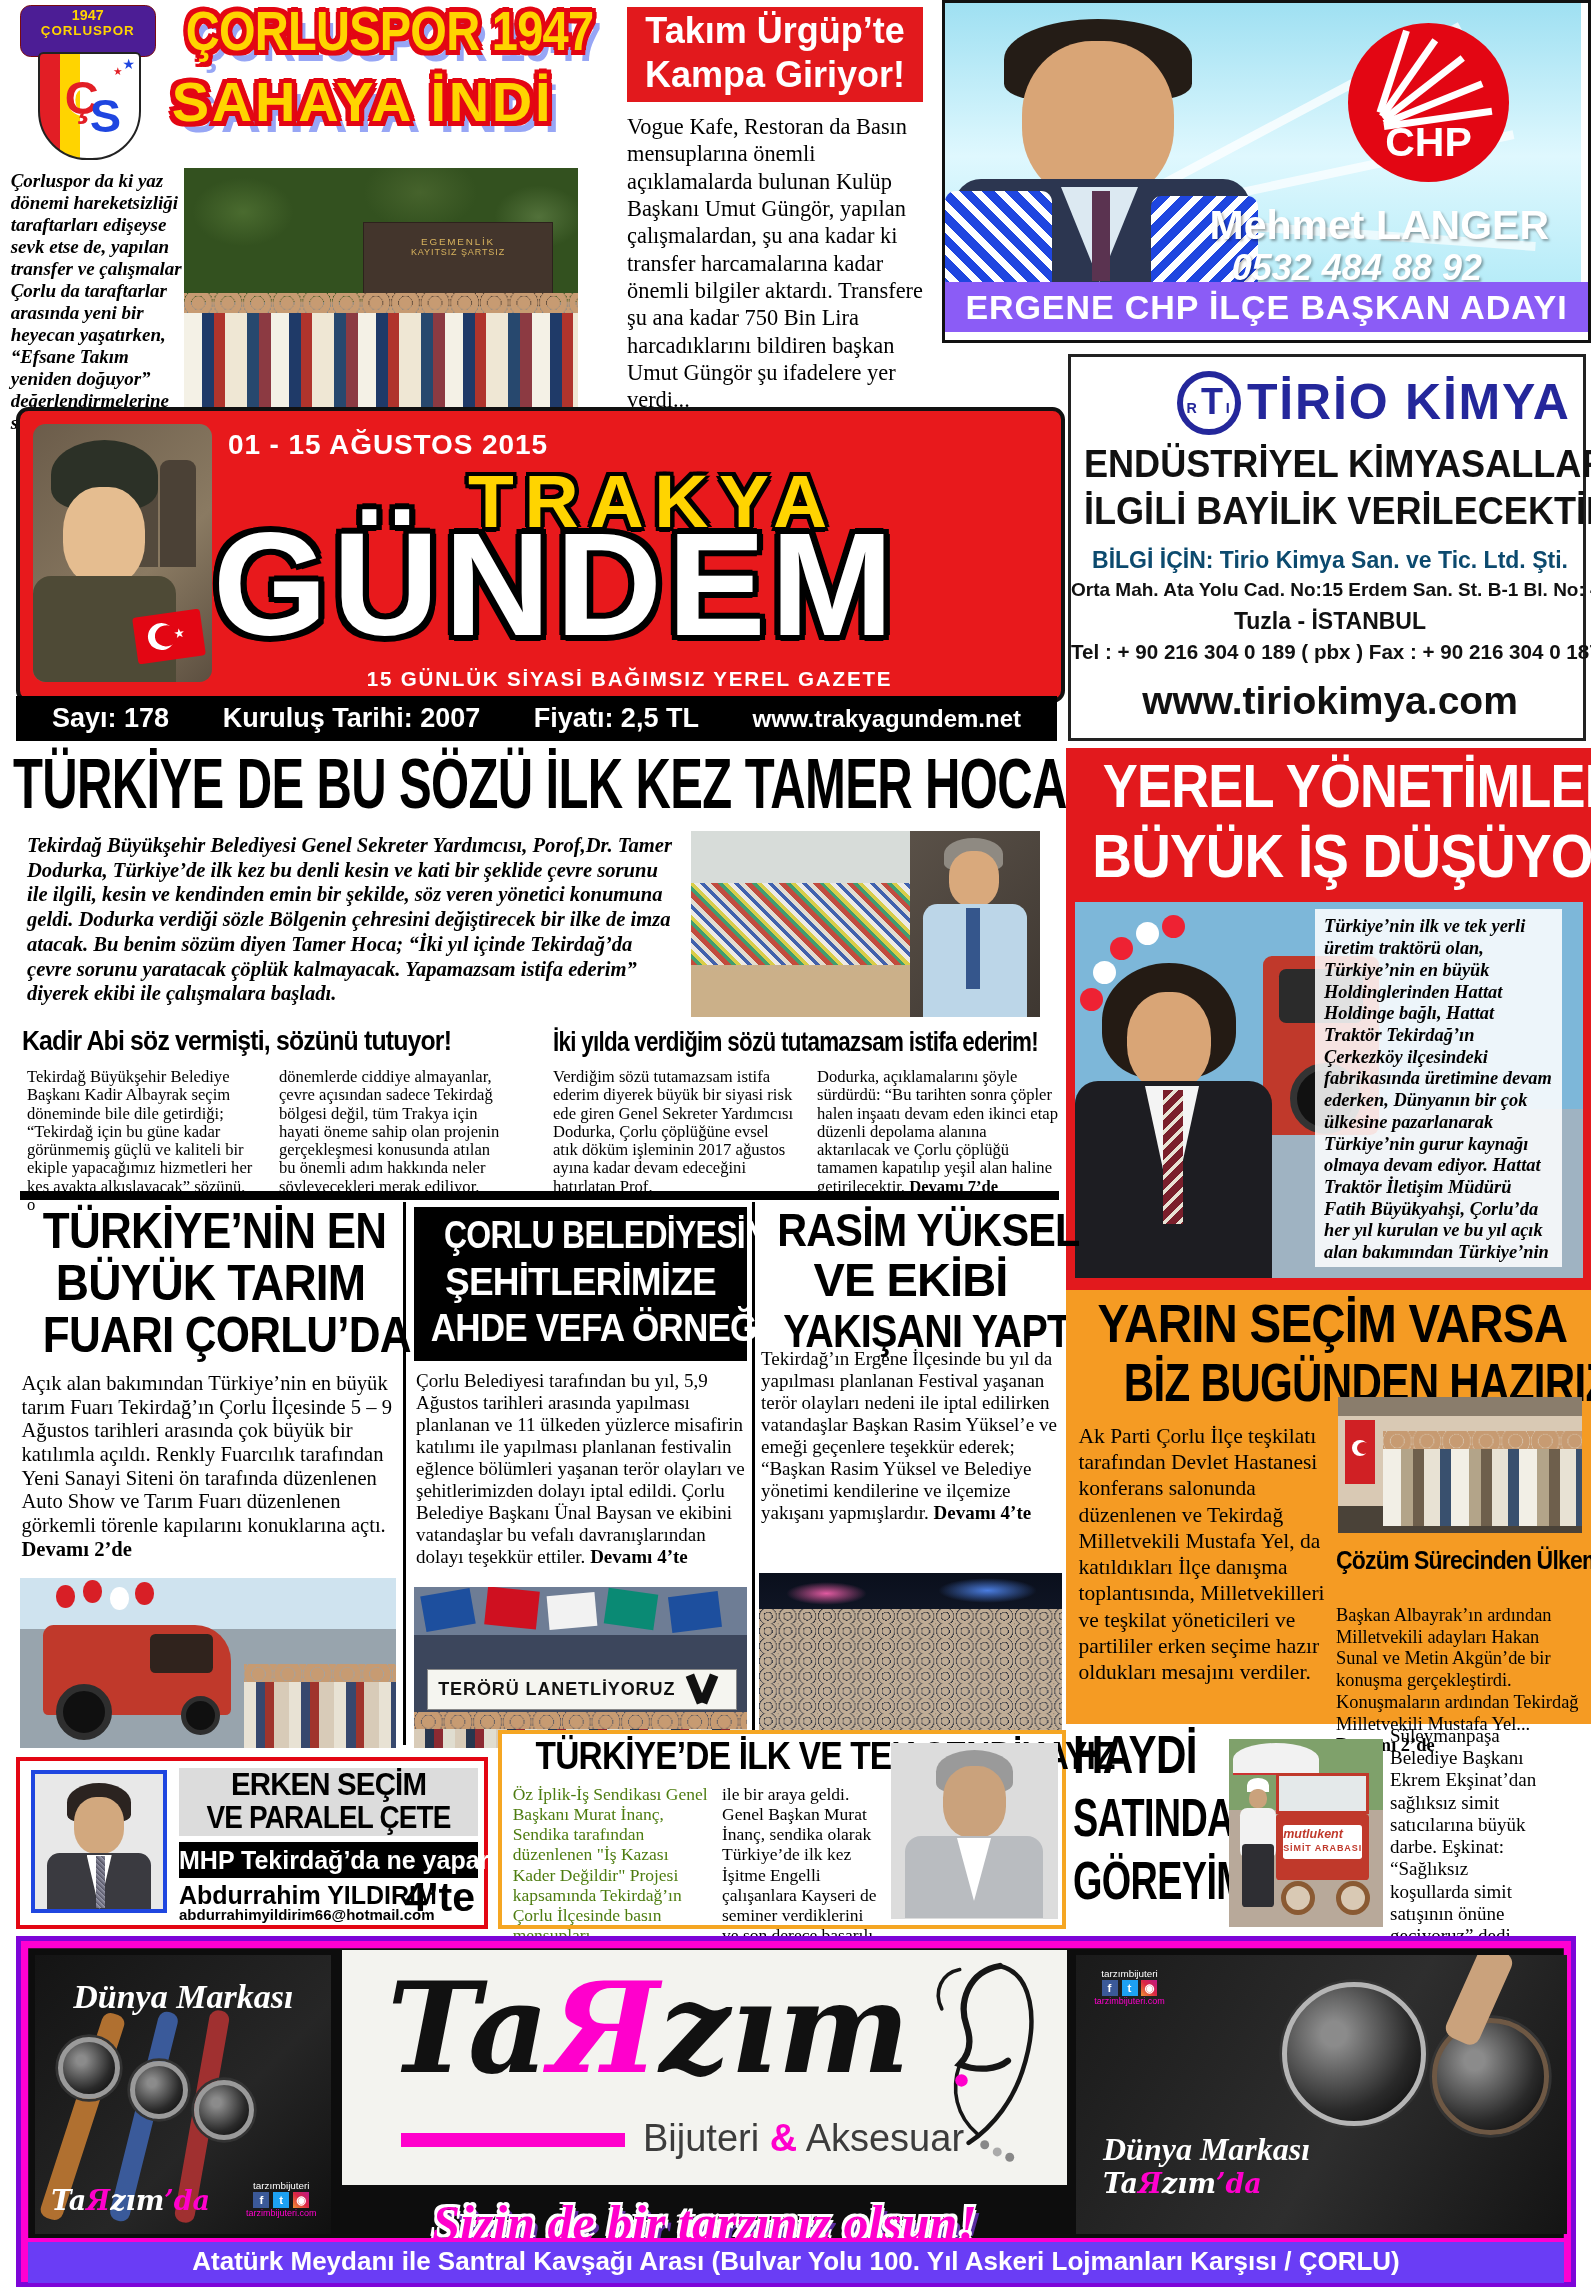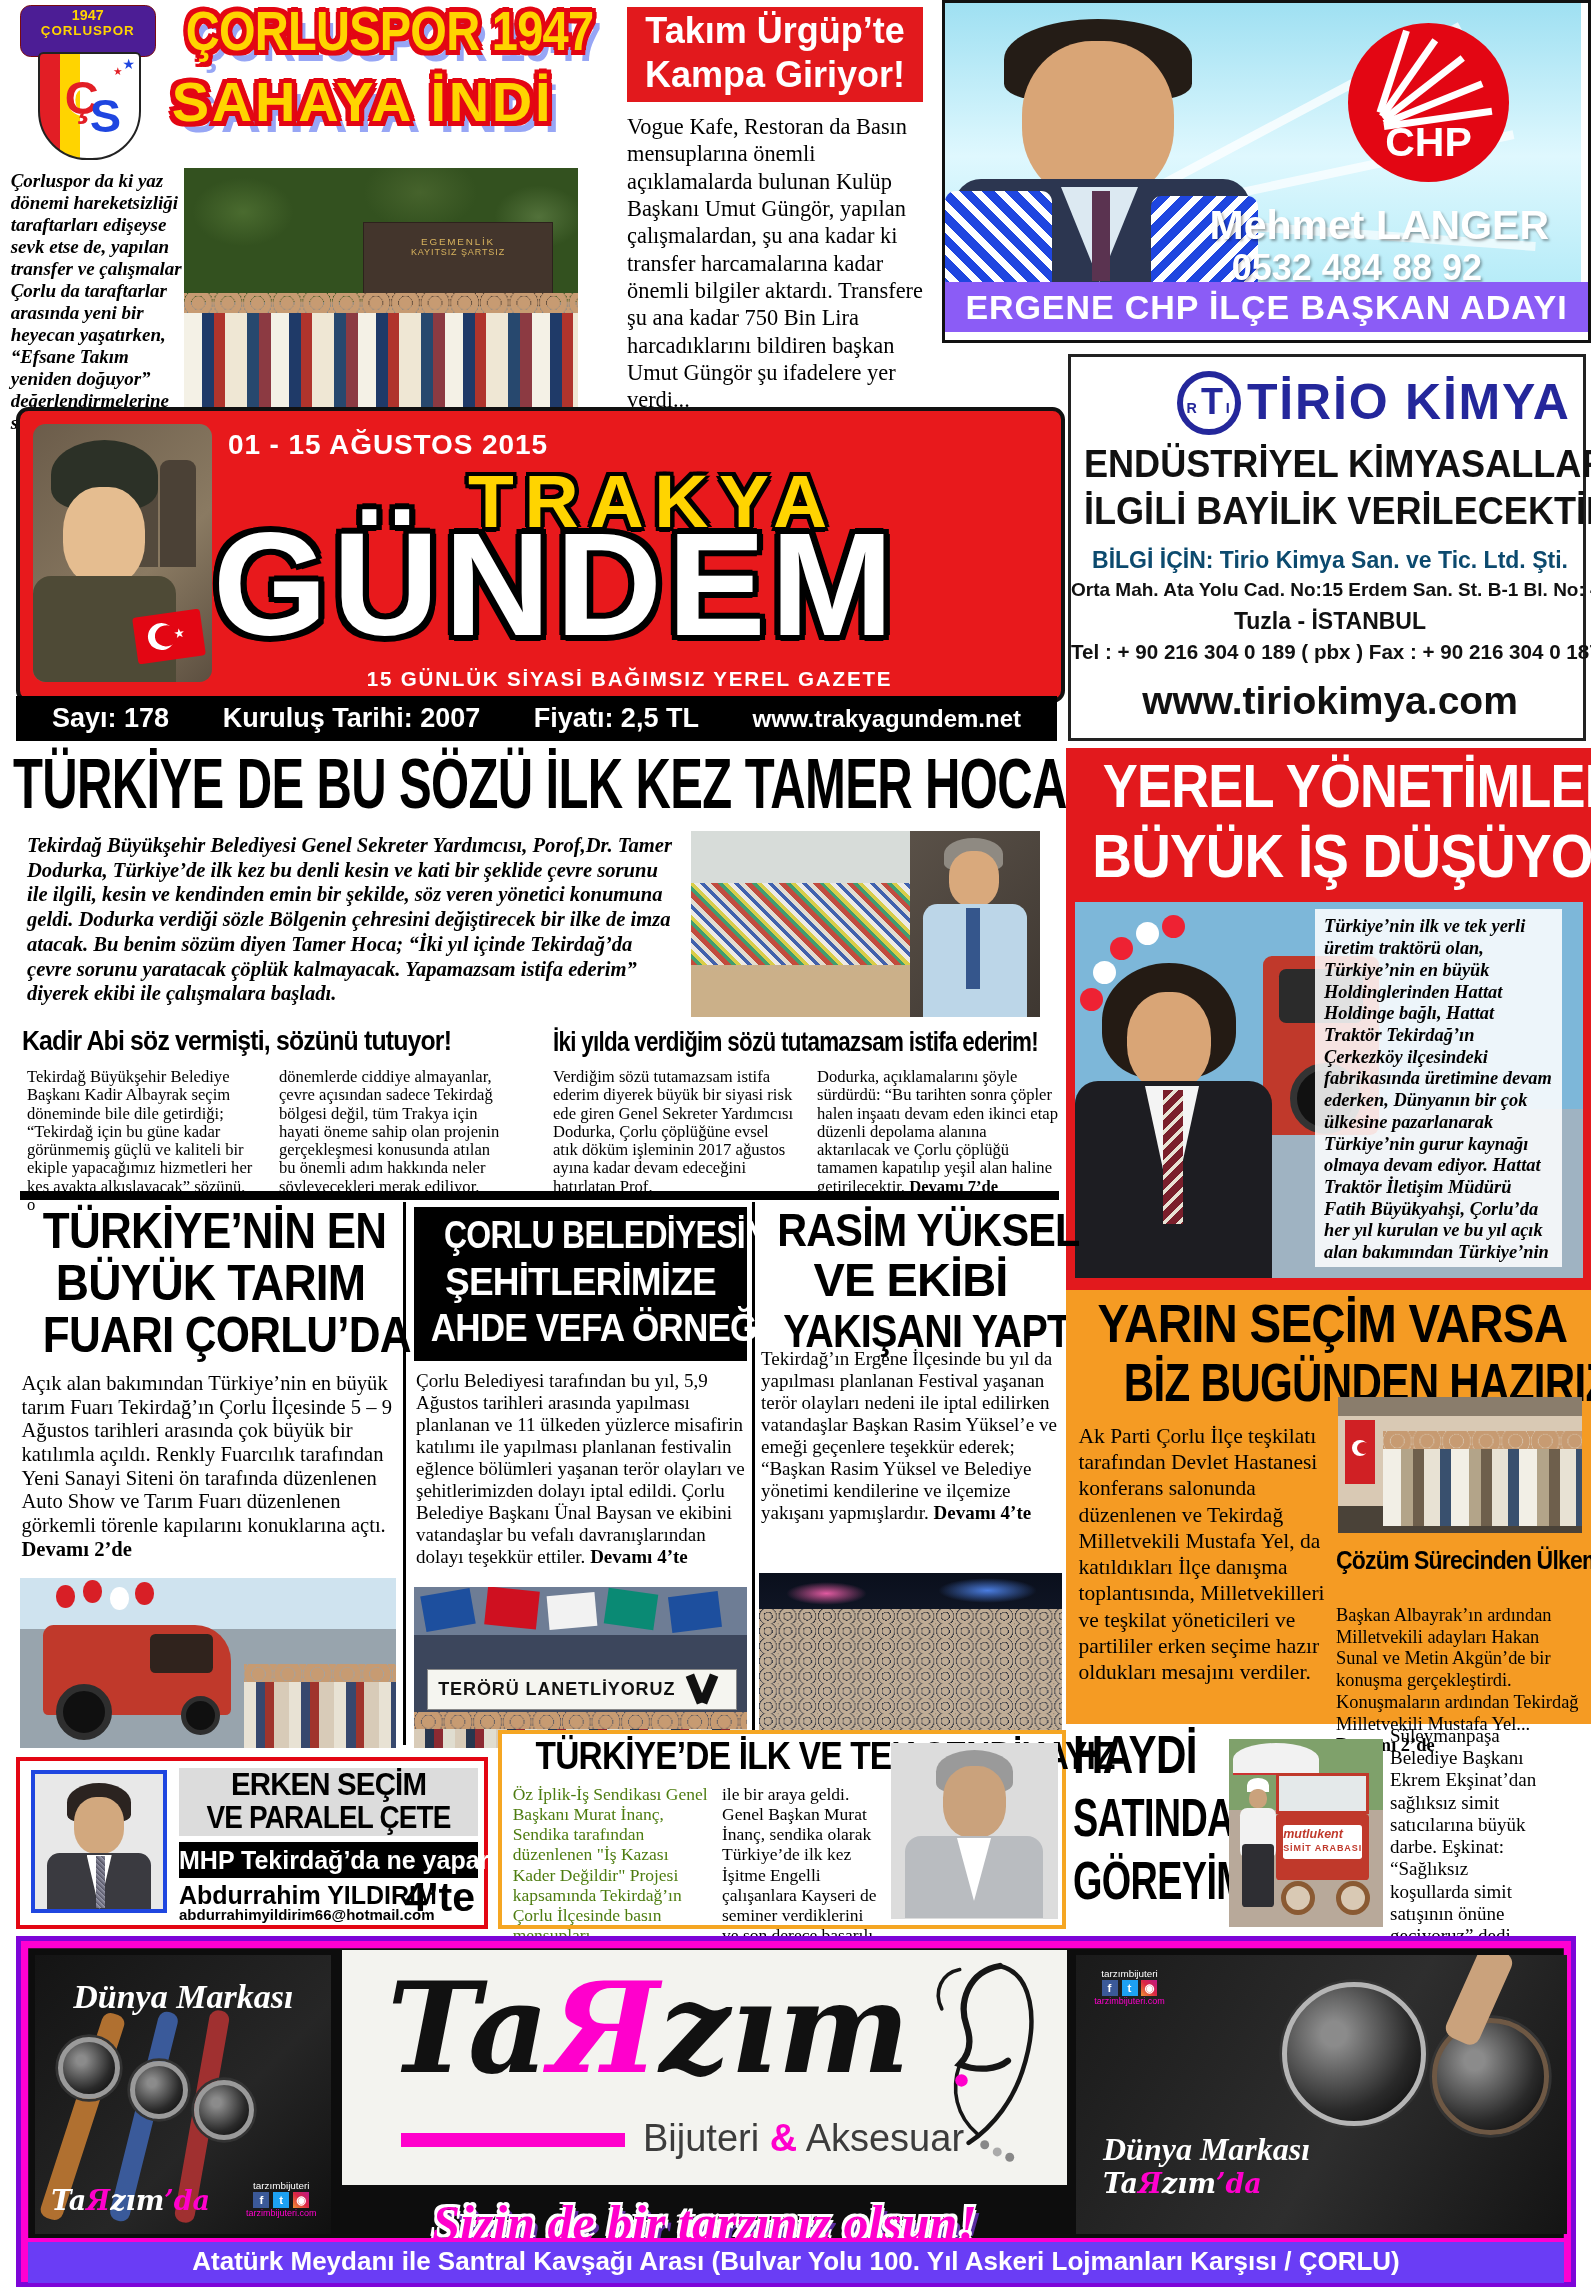--- a/index.html
+++ b/index.html
@@ -75,21 +75,21 @@
       <div class="abs" style="left:206px;top:193px;width:107px;height:94px;background:repeating-linear-gradient(-45deg,#1f46e0 0 9px,#fff 9px 16px);border-radius:10.7px;"></div>
       <div class="abs" style="left:403px;top:19.7px;width:161px;height:159px;background:#e30613;border-radius:50%;">
         <div class="abs" style="left:32px;top:86px;width:86px;height:7.2px;background:#fff;transform:rotate(-72deg);transform-origin:left center;"></div>
         <div class="abs" style="left:34px;top:90px;width:93px;height:7.2px;background:#fff;transform:rotate(-55deg);transform-origin:left center;"></div>
         <div class="abs" style="left:36px;top:93px;width:100px;height:7.2px;background:#fff;transform:rotate(-38deg);transform-origin:left center;"></div>
         <div class="abs" style="left:36px;top:97px;width:106px;height:7.2px;background:#fff;transform:rotate(-22deg);transform-origin:left center;"></div>
         <div class="abs" style="left:36px;top:100px;width:109px;height:7.2px;background:#fff;transform:rotate(-8deg);transform-origin:left center;"></div>
         <div class="abs b w" style="left:0;right:0;bottom:16px;text-align:center;font-size:41px;">CHP</div>
       </div>
       <div class="abs b w nw" style="right:32px;top:199px;font-size:41px;text-shadow:1.8px 1.8px 2.7px rgba(0,0,0,.35);">Mehmet LANGER</div>
-      <div class="abs b w nw" style="right:99px;top:244px;font-size:36px;text-shadow:1.8px 1.8px 2.7px rgba(0,0,0,.35);">0532 484 88 92</div>
+      <div class="abs b w nw" style="right:99px;top:244px;font-size:36px;text-shadow:1.8px 1.8px 2.7px rgba(0,0,0,.35);font-style:italic;">0532 484 88 92</div>
     </div>
     <div class="abs b w c nw" style="left:0;right:0;top:279px;height:50px;background:#8b5cf6;font-size:34px;line-height:50px;letter-spacing:0.9px;">ERGENE CHP İLÇE BAŞKAN ADAYI</div>
   </div>
 
   <div class="abs" style="left:16px;top:407px;width:1041px;height:288px;background:#e8191c;border:4.5px solid #111;border-radius:12.5px;">
     <div class="photo" style="left:12.5px;top:12.5px;width:179px;height:258px;border-radius:12.5px;background:linear-gradient(135deg,#6b5c4a,#8a7a62 60%,#5c4f40);">
       <div class="abs" style="right:16px;top:36px;width:36px;height:107px;background:#4b4136;border-radius:9px 9px 0 0;"></div>
       <div class="abs" style="right:54px;top:49px;width:30px;height:94px;background:#544a3d;border-radius:9px 9px 0 0;"></div>
       <div class="abs" style="left:18px;top:16px;width:107px;height:70px;background:#2c3127;border-radius:50% 50% 30% 30%;"></div>
       <div class="abs" style="left:30px;top:63px;width:82px;height:99px;background:#e5bd90;border-radius:44%;"></div>

